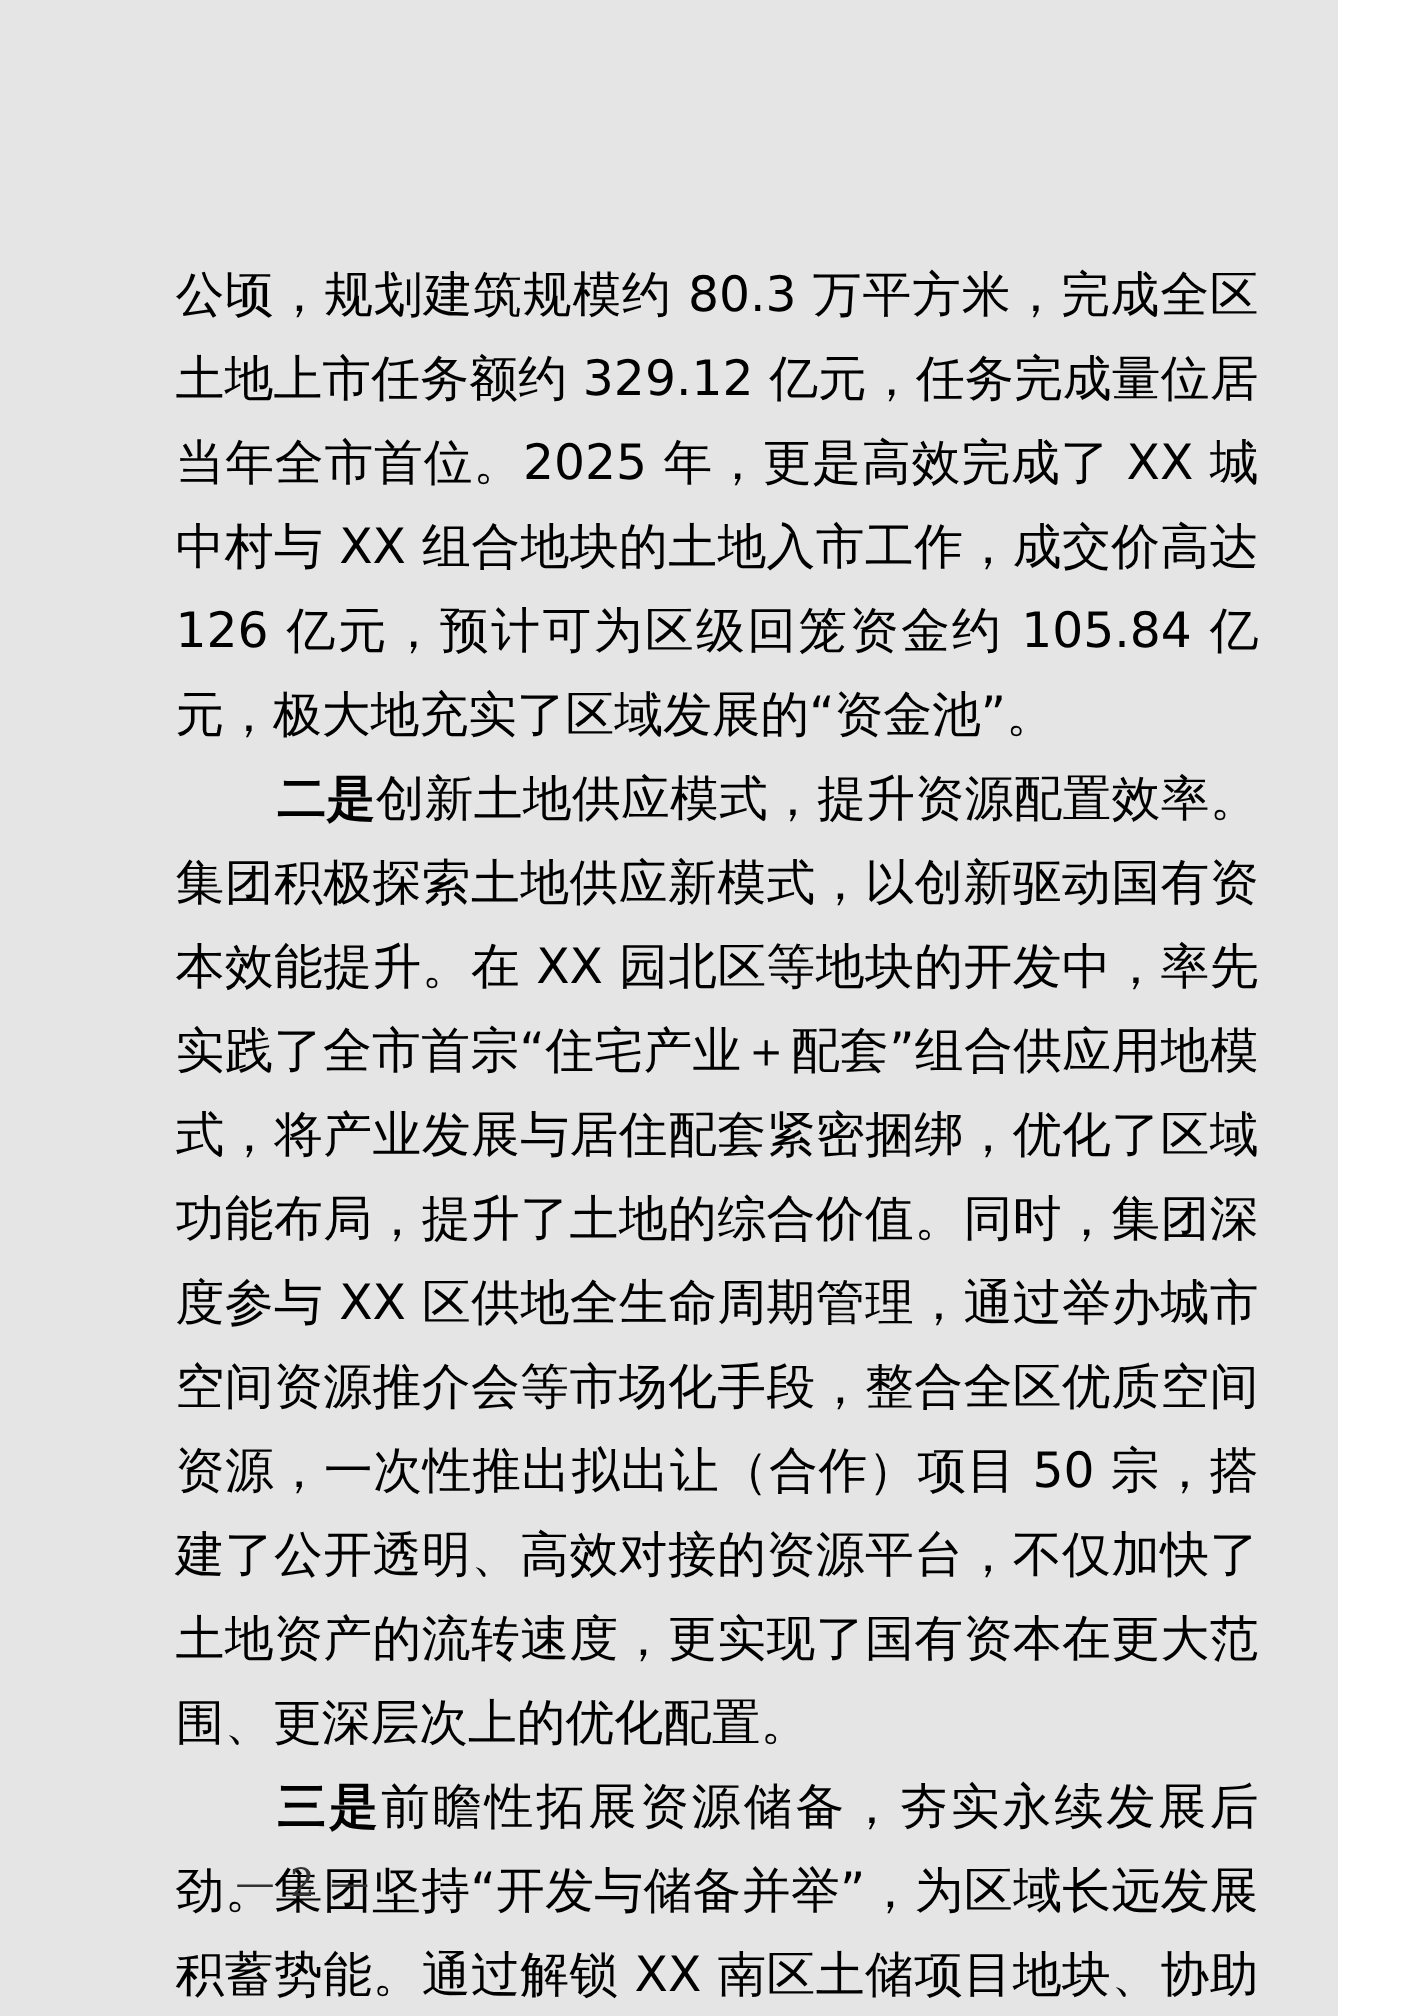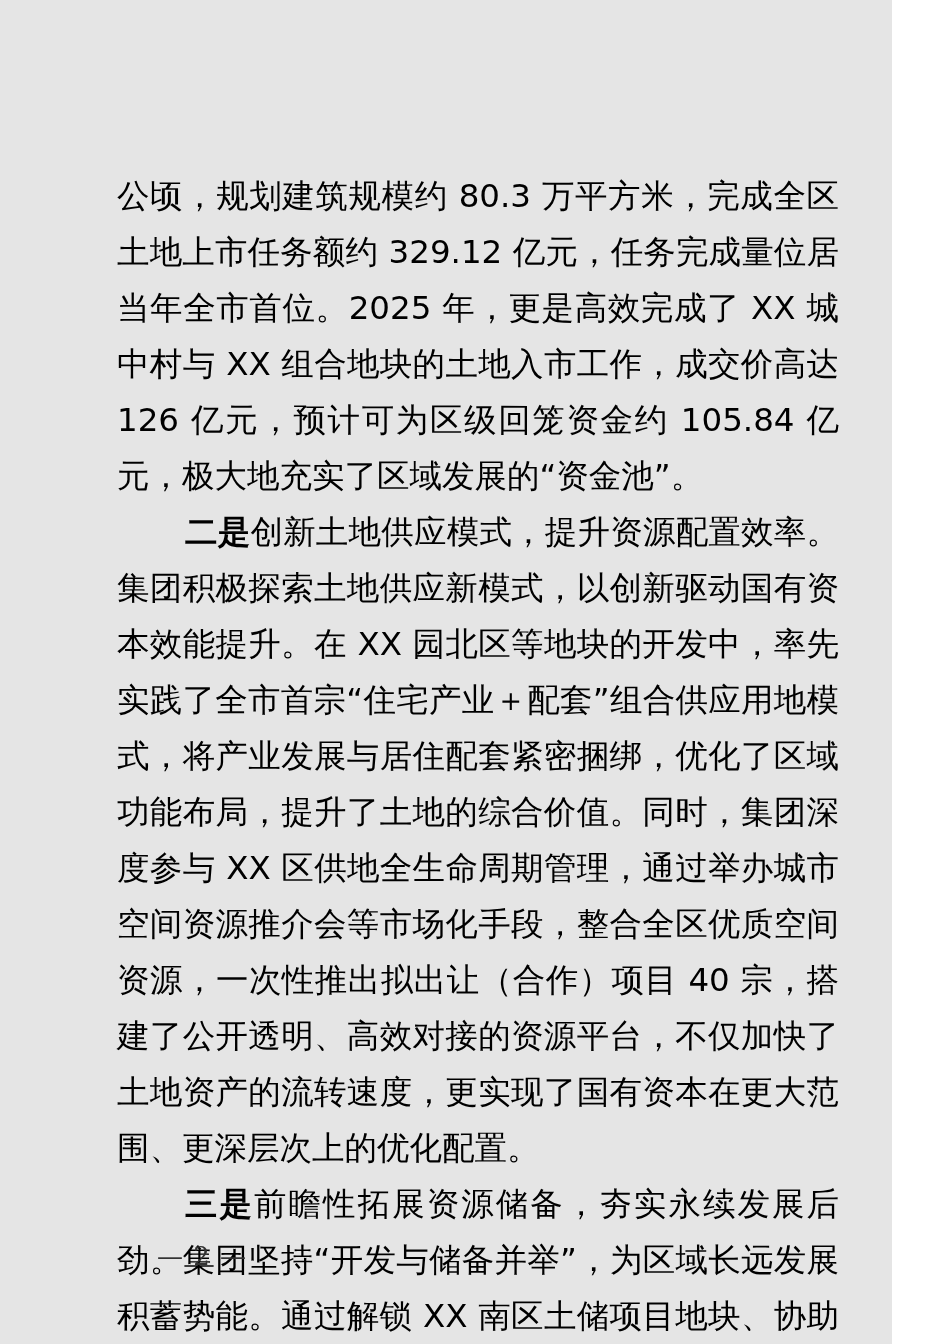--- a/index.html
+++ b/index.html
@@ -64,21 +64,21 @@
 </style>
 </head>
 <body>
 
 <div class="page">
 
   <div class="page-body">
 
     <p class="para"><span>公顷，规划建筑规模约 80.3 万平方米，完成全区土地上市任务额约 329.12 亿元，任务完成量位居当年全市首位。2025 年，更是高效完成了 XX 城中村与 XX 组合地块的土地入市工作，成交价高达 126 亿元，预计可为区级回笼资金约 105.84 亿元，极大地充实了区域发展的“资金池”。</span></p>
 
-    <p class="para indent"><span class="lead">二是</span><span>创新土地供应模式，提升资源配置效率。集团积极探索土地供应新模式，以创新驱动国有资本效能提升。在 XX 园北区等地块的开发中，率先实践了全市首宗“住宅产业＋配套”组合供应用地模式，将产业发展与居住配套紧密捆绑，优化了区域功能布局，提升了土地的综合价值。同时，集团深度参与 XX 区供地全生命周期管理，通过举办城市空间资源推介会等市场化手段，整合全区优质空间资源，一次性推出拟出让（合作）项目 40 宗，搭建了公开透明、高效对接的资源平台，不仅加快了土地资产的流转速度，更实现了国有资本在更大范围、更深层次上的优化配置。</span></p>
+    <p class="para indent"><span class="lead">二是</span><span>创新土地供应模式，提升资源配置效率。集团积极探索土地供应新模式，以创新驱动国有资本效能提升。在 XX 园北区等地块的开发中，率先实践了全市首宗“住宅产业＋配套”组合供应用地模式，将产业发展与居住配套紧密捆绑，优化了区域功能布局，提升了土地的综合价值。同时，集团深度参与 XX 区供地全生命周期管理，通过举办城市空间资源推介会等市场化手段，整合全区优质空间资源，一次性推出拟出让（合作）项目 50 宗，搭建了公开透明、高效对接的资源平台，不仅加快了土地资产的流转速度，更实现了国有资本在更大范围、更深层次上的优化配置。</span></p>
 
     <p class="para indent"><span class="lead">三是</span><span>前瞻性拓展资源储备，夯实永续发展后劲。集团坚持“开发与储备并举”，为区域长远发展积蓄势能。通过解锁 XX 南区土储项目地块、协助推进 XX 部队置换工作等举措，为后续的城市建设和产业导入进一步充实了“家底”。这些前瞻性的布局，确保了区域发展的连续性和可持续性，体现了国有资本在</span></p>
 
   </div>
 
   <div class="footer">
     <div class="page-number">— 2 —</div>
   </div>
 
 </div>

